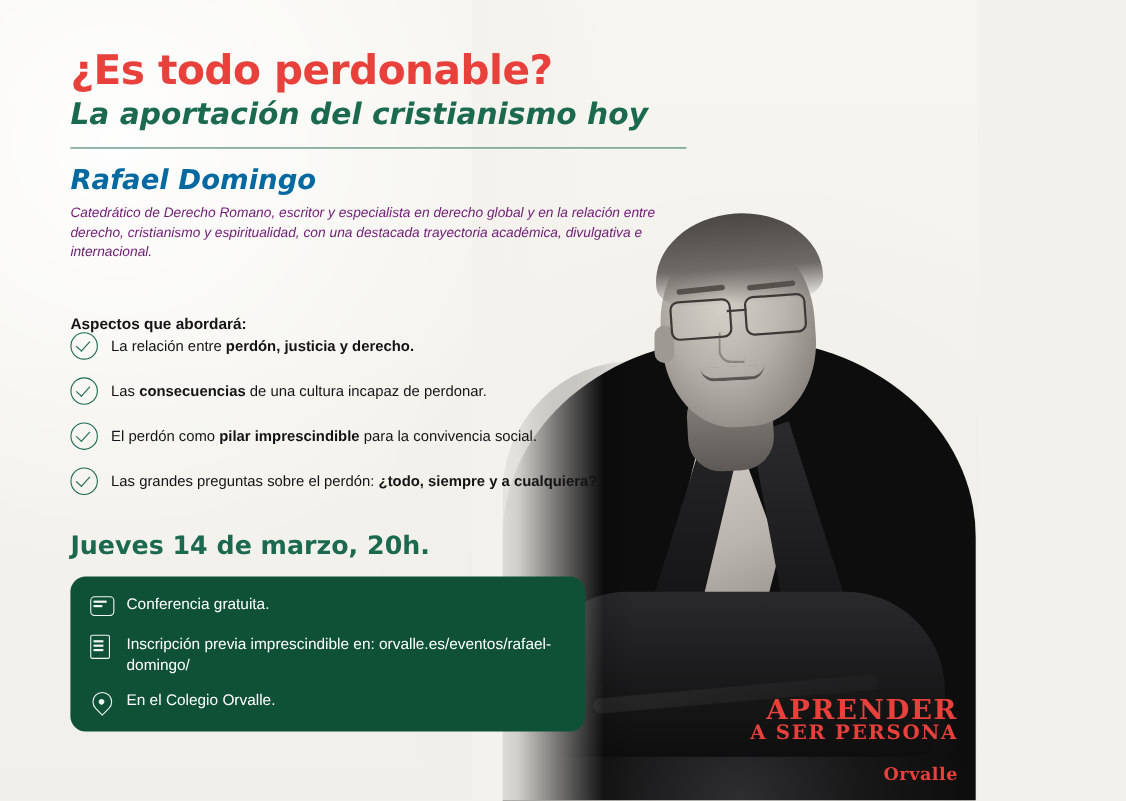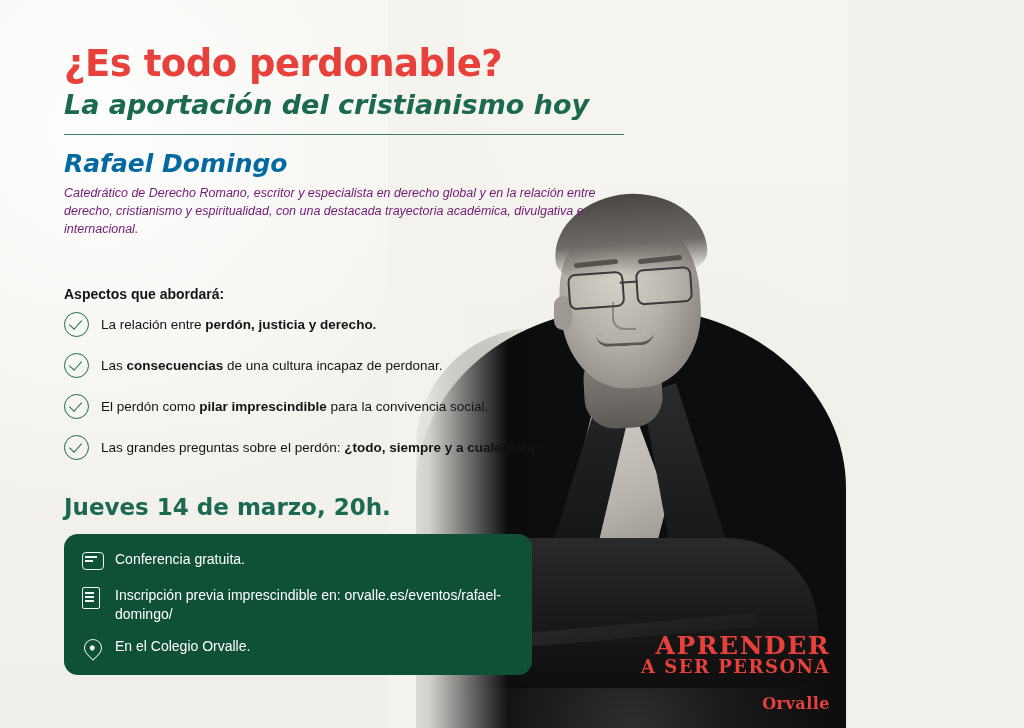--- a/index.html
+++ b/index.html
@@ -12,20 +12,21 @@
     overflow: hidden;
     font-family: "Liberation Sans", sans-serif;
     background: #f2f1ec;
   }
   .poster {
     position: relative;
     width: 848px;
     height: 728px;
     background: #f3f2ed;
     overflow: hidden;
+    padding-left: 41px;
   }
   
   .paper-texture {
     position: absolute;
     inset: 0;
     background:
       radial-gradient(circle at 12% 18%, rgba(255,255,255,0.9) 0%, rgba(255,255,255,0) 40%),
       radial-gradient(circle at 78% 72%, rgba(0,0,0,0.02) 0%, rgba(0,0,0,0) 45%),
       linear-gradient(180deg, #f6f5f0 0%, #f0efe9 100%);
     pointer-events: none;
@@ -267,21 +268,20 @@
     width: 560px;
     margin: 0;
   }
   .aspects-title {
     margin-top: 48px;
     font-weight: bold;
     font-size: 14px;
     color: #141414;
   }
   .aspect-list {
-    margin-top: 10px;
     text-align: right;
   }
   .aspect {
     display: flex;
     align-items: center;
     gap: 12px;
     margin-bottom: 16px;
   }
   .check {
     flex: 0 0 auto;

